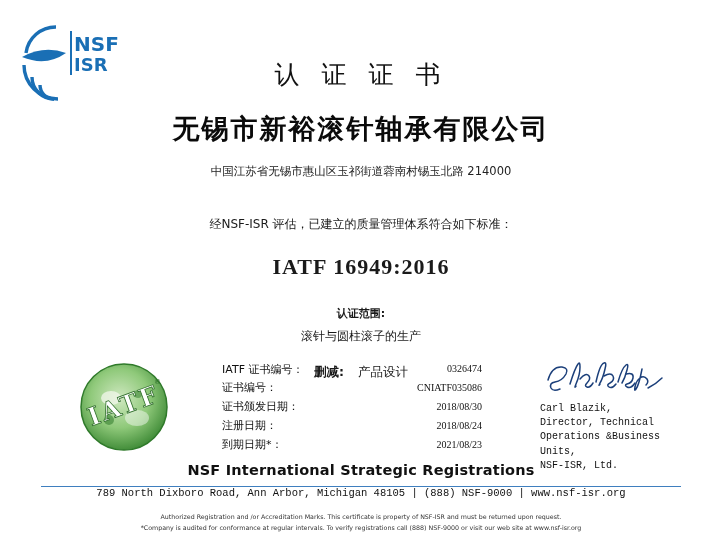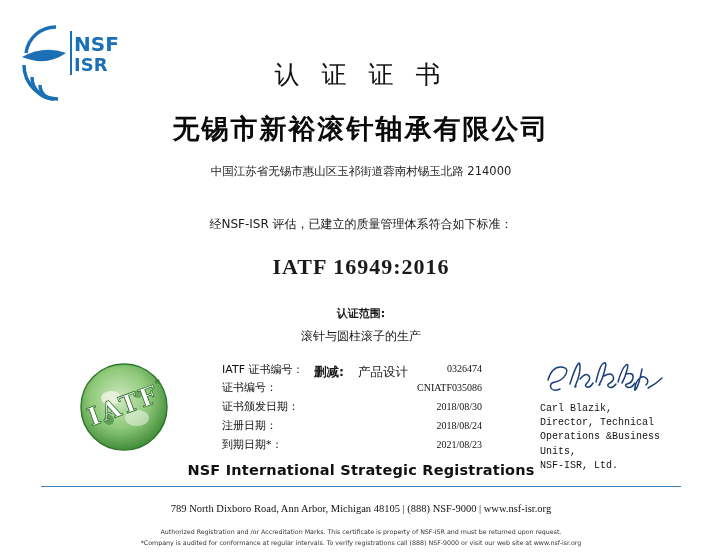--- a/index.html
+++ b/index.html
@@ -183,24 +183,24 @@
     letter-spacing: 0.2px;
     font-family: "DejaVu Sans", sans-serif;
   }
   .footer-rule {
     width: 640px;
     height: 1px;
     background: #3f7fbf;
     margin: 8px auto 0 auto;
   }
   .footer-addr {
-    margin-top: 16px;
+    margin-top: 0;
     font-size: 10.5px;
     color: #111;
-    font-family: Liberation Serif, serif;
+    font-family: Liberation Mono, monospace;
   }
   .footer-fine {
     margin-top: 12px;
     font-size: 6.3px;
     color: #333;
     line-height: 1.75;
     font-family: "DejaVu Sans", sans-serif;
   }
 </style>
 </head>

